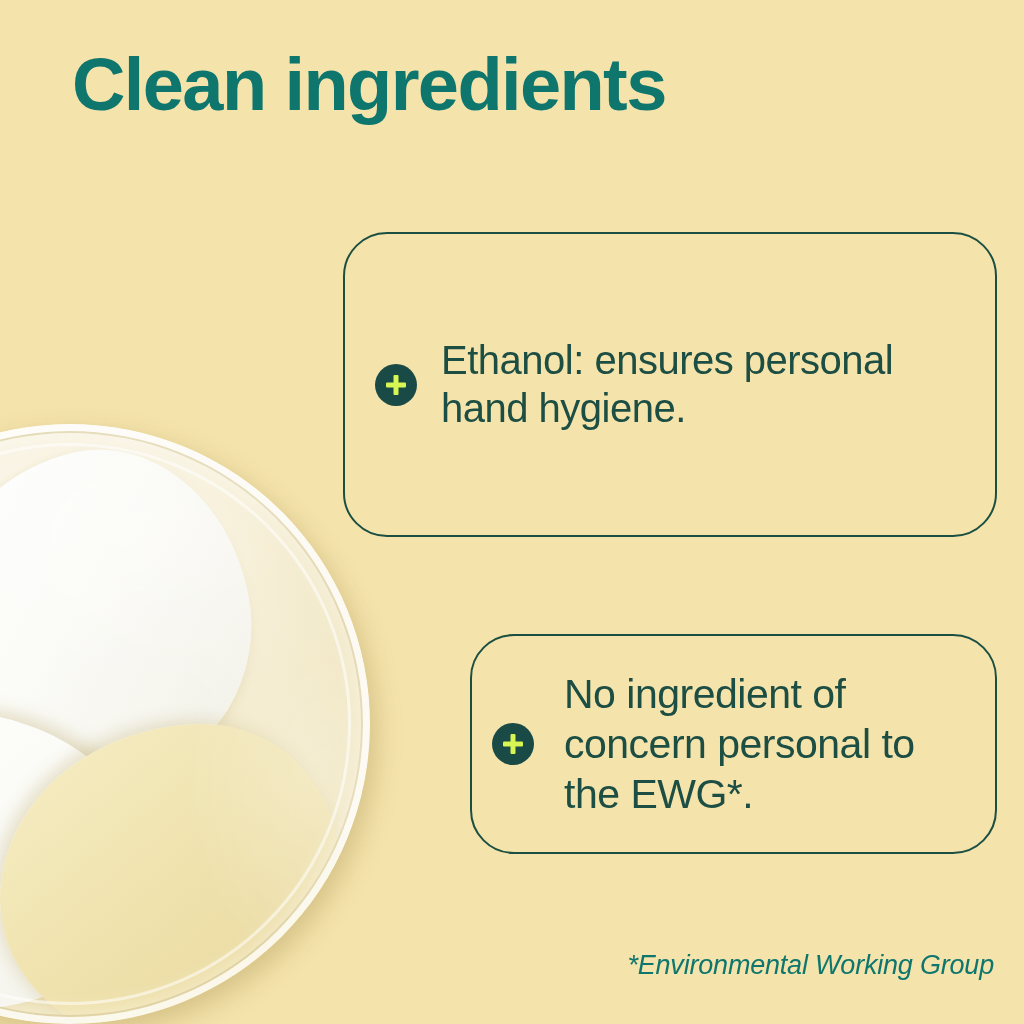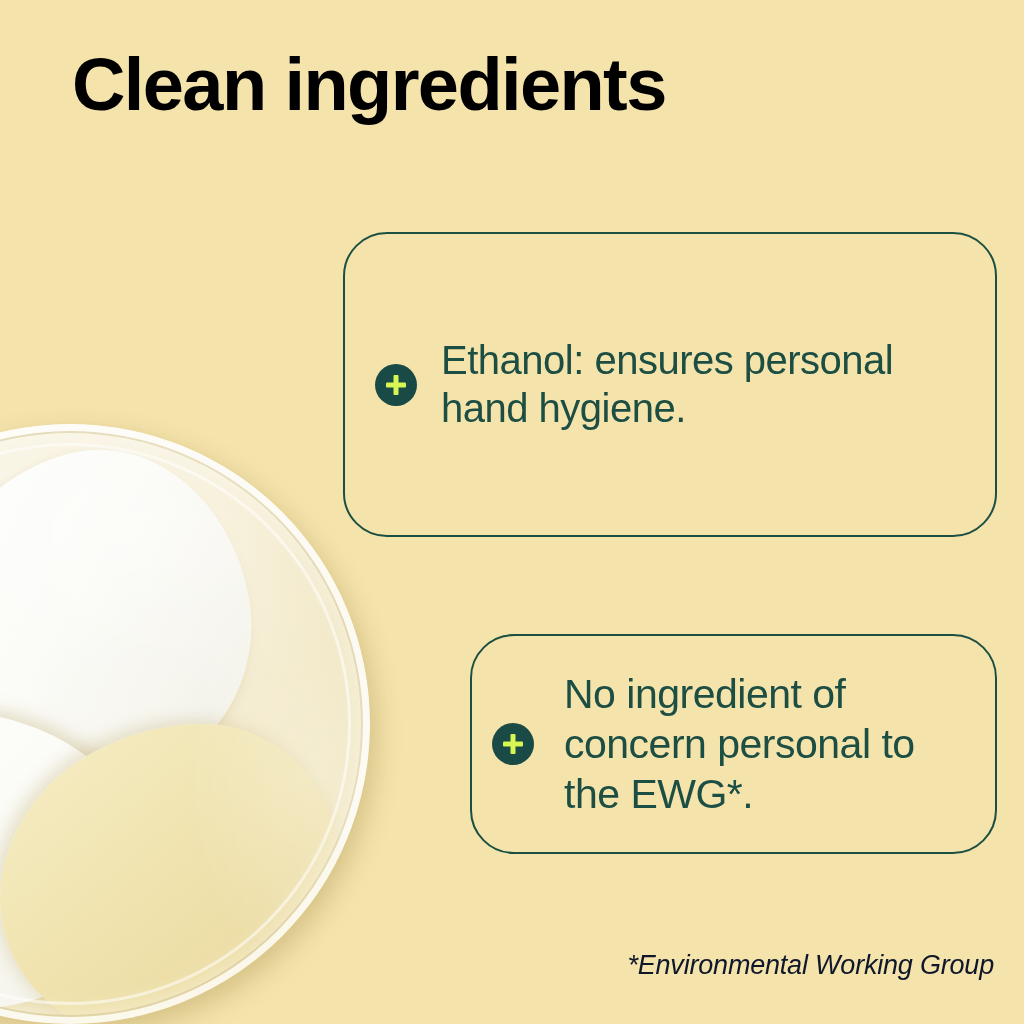--- a/index.html
+++ b/index.html
@@ -22,21 +22,21 @@
   }
 
   
   #page-title {
     position: absolute;
     left: 72px;
     top: 48px;
     font-size: 74px;
     font-weight: 700;
     letter-spacing: -1.6px;
-    color: #000000;
+    color: #0f766e;
     line-height: 1.0;
     white-space: nowrap;
   }
 
   
   #product-photo {
     position: absolute;
     left: -230px;
     top: 424px;
     width: 600px;
@@ -203,21 +203,21 @@
     line-height: 1.22;
   }
 
   
   #footnote {
     position: absolute;
     right: 30px;
     top: 950px;
     font-size: 27px;
     font-style: italic;
-    color: #0f172a;
+    color: #0f766e;
     letter-spacing: -0.2px;
     white-space: nowrap;
     text-align: left;
   }
 </style>
 </head>
 <body>
 
 <div id="poster">
 

